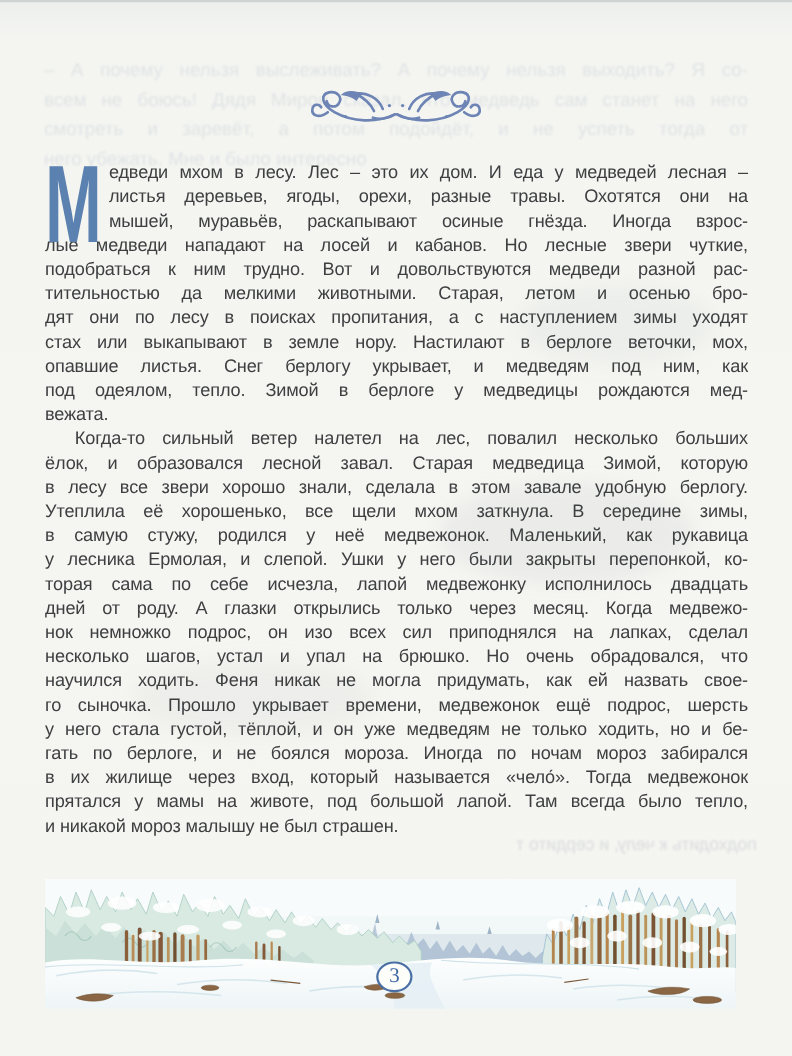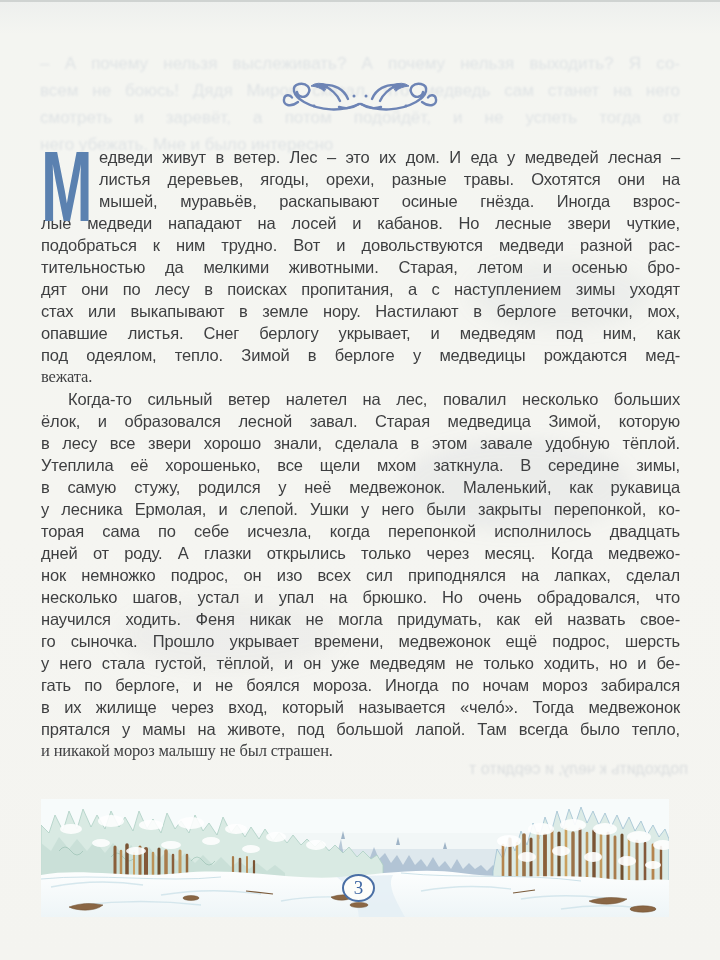--- a/index.html
+++ b/index.html
@@ -27,21 +27,21 @@
   .smudge.b{left:470px;top:260px;width:180px;height:70px;background:rgba(150,160,175,.08);}
   .smudge.c{left:120px;top:600px;width:220px;height:70px;background:rgba(150,160,175,.07);}
   
   .ornament{position:absolute;left:280px;top:79px;width:160px;height:36px;}
   
   .text-block{
     position:absolute;left:41px;top:146px;width:639px;
     color:#3e3f41;font-size:16.5px;letter-spacing:-0.15px;
   }
   .line{height:22px;line-height:22px;text-align:justify;text-align-last:justify;}
-  .line.li-last{text-align-last:left;font-family:Liberation Serif, serif;}
+  .line.li-last{text-align-last:left;}
   .para2 .line.li-first{text-indent:27px;}
   .dropcap{float:left;width:58px;height:66px;position:relative;}
   .dc-glyph{
     display:inline-block;font-size:100px;line-height:1;margin-top:-10px;
     transform:scaleX(.62);transform-origin:0 0;color:#5b81b0;
   }
   
   .illustration{position:absolute;left:41px;top:799px;width:628px;height:118px;}
   .pagenum{
     position:absolute;left:342px;top:874px;width:33px;height:28px;
@@ -89,41 +89,41 @@
         <circle cx="86" cy="17" r="1.5" fill="#6d84b5" stroke="none"></circle>
         <circle cx="126" cy="27" r="1.4" fill="#6d84b5" stroke="none"></circle>
       </g>
     </g>
   </svg>
 
   <div class="text-block">
     <div class="para para1">
       <span class="dropcap"><b class="dc-glyph">М</b></span>
 
-    <div class="line li-first">едведи живут в ветер. Лес – это их дом. И еда у медведей лесная –</div>
+    <div class="line li-first">едведи мхом в лесу. Лес – это их дом. И еда у медведей лесная –</div>
         <div class="line">листья деревьев, ягоды, орехи, разные травы. Охотятся они на</div>
         <div class="line">мышей, муравьёв, раскапывают осиные гнёзда. Иногда взрос-</div>
         <div class="line">лые медведи нападают на лосей и кабанов. Но лесные звери чуткие,</div>
         <div class="line">подобраться к ним трудно. Вот и довольствуются медведи разной рас-</div>
         <div class="line">тительностью да мелкими животными. Старая, летом и осенью бро-</div>
         <div class="line">дят они по лесу в поисках пропитания, а с наступлением зимы уходят</div>
         <div class="line">стах или выкапывают в земле нору. Настилают в берлоге веточки, мох,</div>
         <div class="line">опавшие листья. Снег берлогу укрывает, и медведям под ним, как</div>
         <div class="line">под одеялом, тепло. Зимой в берлоге у медведицы рождаются мед-</div>
         <div class="line li-last">вежата.</div>
       </div>
     <div class="para para2">
 
     <div class="line li-first">Когда-то сильный ветер налетел на лес, повалил несколько больших</div>
         <div class="line">ёлок, и образовался лесной завал. Старая медведица Зимой, которую</div>
-        <div class="line">в лесу все звери хорошо знали, сделала в этом завале удобную тёплой.</div>
+        <div class="line">в лесу все звери хорошо знали, сделала в этом завале удобную берлогу.</div>
         <div class="line">Утеплила её хорошенько, все щели мхом заткнула. В середине зимы,</div>
         <div class="line">в самую стужу, родился у неё медвежонок. Маленький, как рукавица</div>
         <div class="line">у лесника Ермолая, и слепой. Ушки у него были закрыты перепонкой, ко-</div>
-        <div class="line">торая сама по себе исчезла, когда перепонкой исполнилось двадцать</div>
+        <div class="line">торая сама по себе исчезла, лапой медвежонку исполнилось двадцать</div>
         <div class="line">дней от роду. А глазки открылись только через месяц. Когда медвежо-</div>
         <div class="line">нок немножко подрос, он изо всех сил приподнялся на лапках, сделал</div>
         <div class="line">несколько шагов, устал и упал на брюшко. Но очень обрадовался, что</div>
         <div class="line">научился ходить. Феня никак не могла придумать, как ей назвать свое-</div>
         <div class="line">го сыночка. Прошло укрывает времени, медвежонок ещё подрос, шерсть</div>
         <div class="line">у него стала густой, тёплой, и он уже медведям не только ходить, но и бе-</div>
         <div class="line">гать по берлоге, и не боялся мороза. Иногда по ночам мороз забирался</div>
         <div class="line">в их жилище через вход, который называется «чело́». Тогда медвежонок</div>
         <div class="line">прятался у мамы на животе, под большой лапой. Там всегда было тепло,</div>
         <div class="line li-last">и никакой мороз малышу не был страшен.</div>

